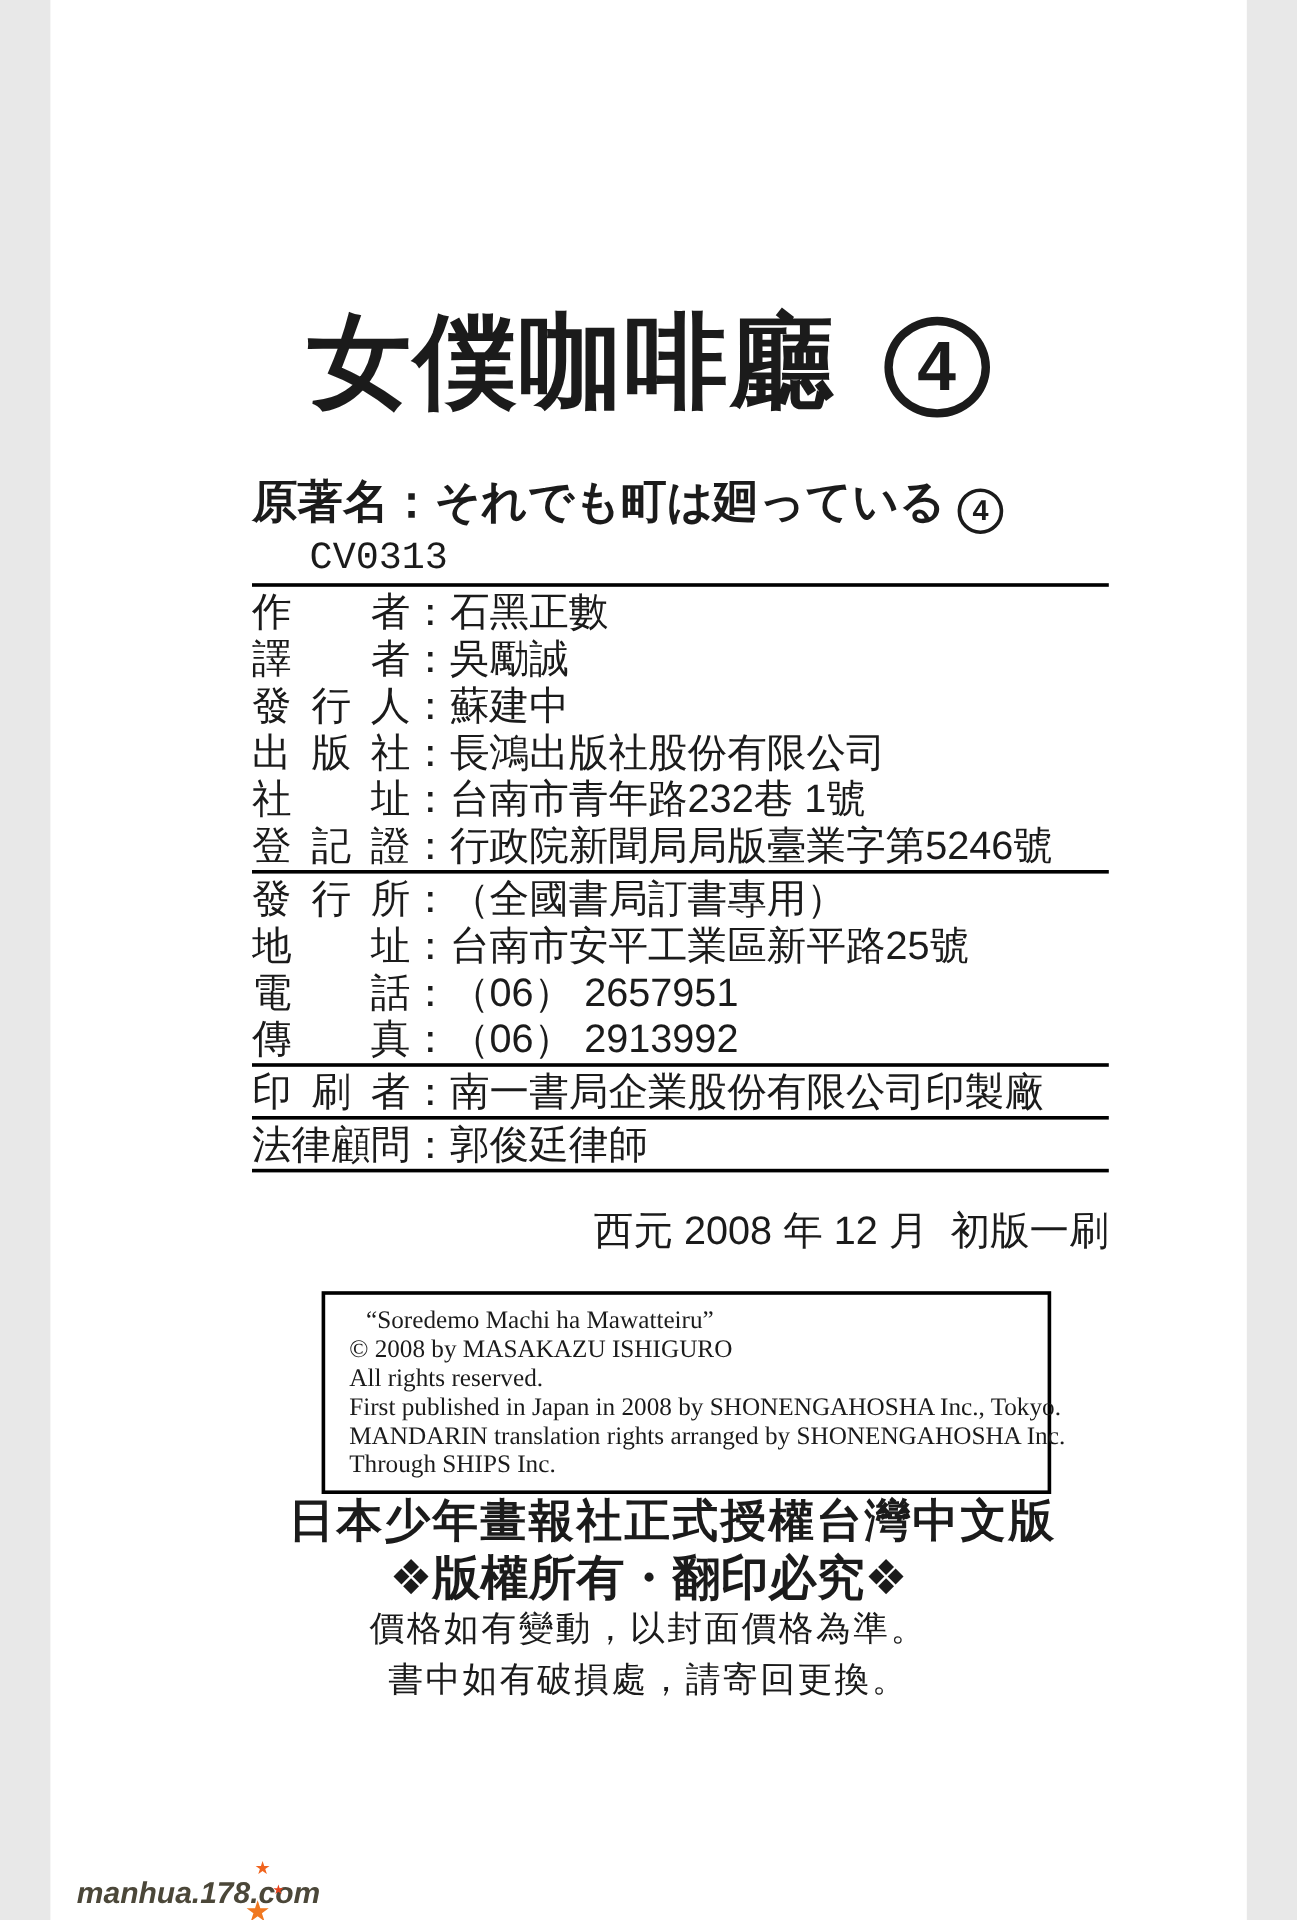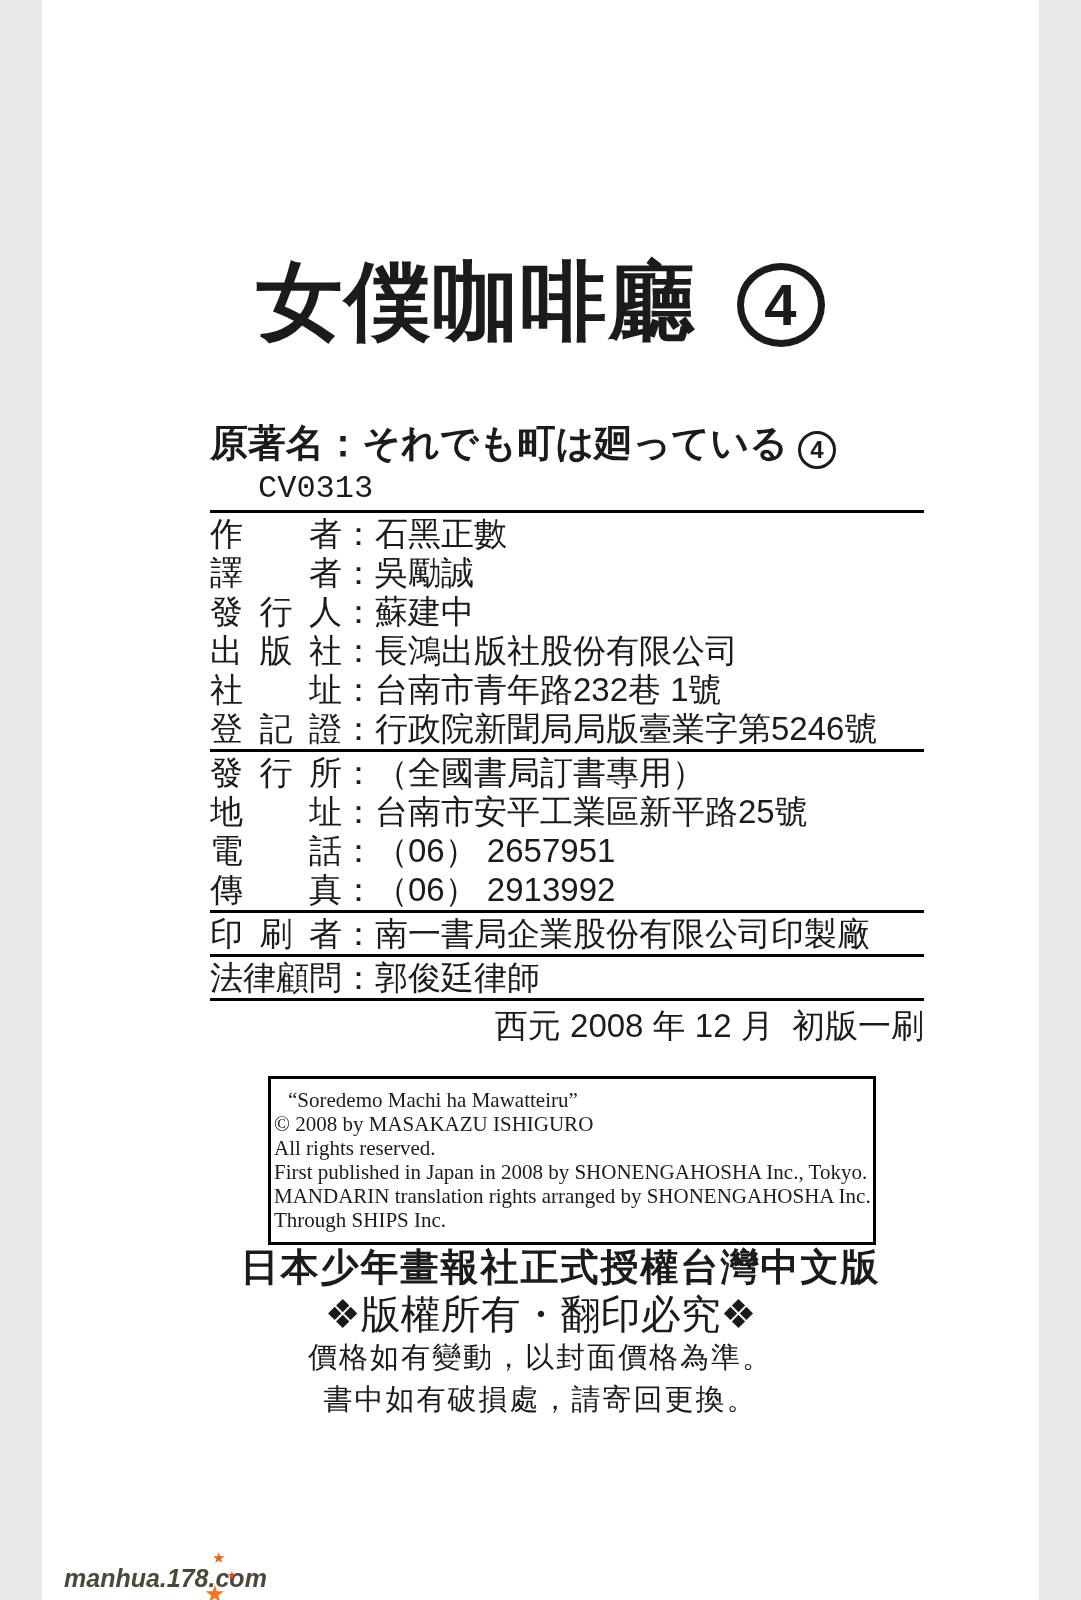--- a/index.html
+++ b/index.html
@@ -29,21 +29,20 @@
     line-height:70px;
     font-size:58px;font-weight:700;letter-spacing:0;
   }
   
   .info{
     position:absolute;left:168px;top:394px;width:714px;
   }
   .subtitle{
     font-size:38px;font-weight:700;line-height:50px;
     white-space:nowrap;
-    margin-top:24px;
   }
   .circle-num-sm{
     display:inline-block;
     width:32px;height:32px;
     border:3px solid #1b1b1b;border-radius:50%;
     margin-left:10px;
     vertical-align:-2px;
     text-align:center;
     line-height:32px;
     font-size:24px;font-weight:700;
@@ -53,48 +52,48 @@
     font-size:32px;line-height:40px;margin-left:48px;
   }
   .rule{border-top:3px solid #000;margin:1px 0;}
   .crow{display:flex;font-size:33px;line-height:39px;font-weight:500;white-space:nowrap;}
   .clabel{
     display:inline-flex;justify-content:space-between;
     width:132px;flex:none;
   }
   .cvalue{white-space:pre;}
   .edition{
-    margin-top:3px;
+    margin-top:27px;
     text-align:right;
     font-size:33px;font-weight:500;
     white-space:pre;
   }
   
   .copyright-box{
     position:absolute;left:226px;top:1076px;width:608px;
     box-sizing:border-box;
     border:3px solid #000;
-    padding:9px 14px 10px 3px;
+    padding:9px 14px 10px 20px;
     font-family:"Liberation Serif","DejaVu Serif",serif;
     font-size:21px;line-height:24px;
     white-space:nowrap;
   }
   .copyright-box .indent{padding-left:14px;}
   
   .license-line{
     position:absolute;top:1242px;left:0;width:100%;
     text-align:center;
     font-size:38px;font-weight:700;letter-spacing:2px;
     white-space:nowrap;
     margin-left:20px;
   }
   .rights-line{
     position:absolute;top:1287px;left:0;width:100%;
     text-align:center;
-    font-size:40px;font-weight:400;
+    font-size:40px;font-weight:700;
     white-space:nowrap;
   }
   .note-line{
     position:absolute;left:0;width:100%;
     text-align:center;
     font-family:"Liberation Serif","DejaVu Serif",serif;
     font-size:29px;font-weight:500;letter-spacing:2px;
     white-space:nowrap;
   }
   .note-price{top:1338px;}

